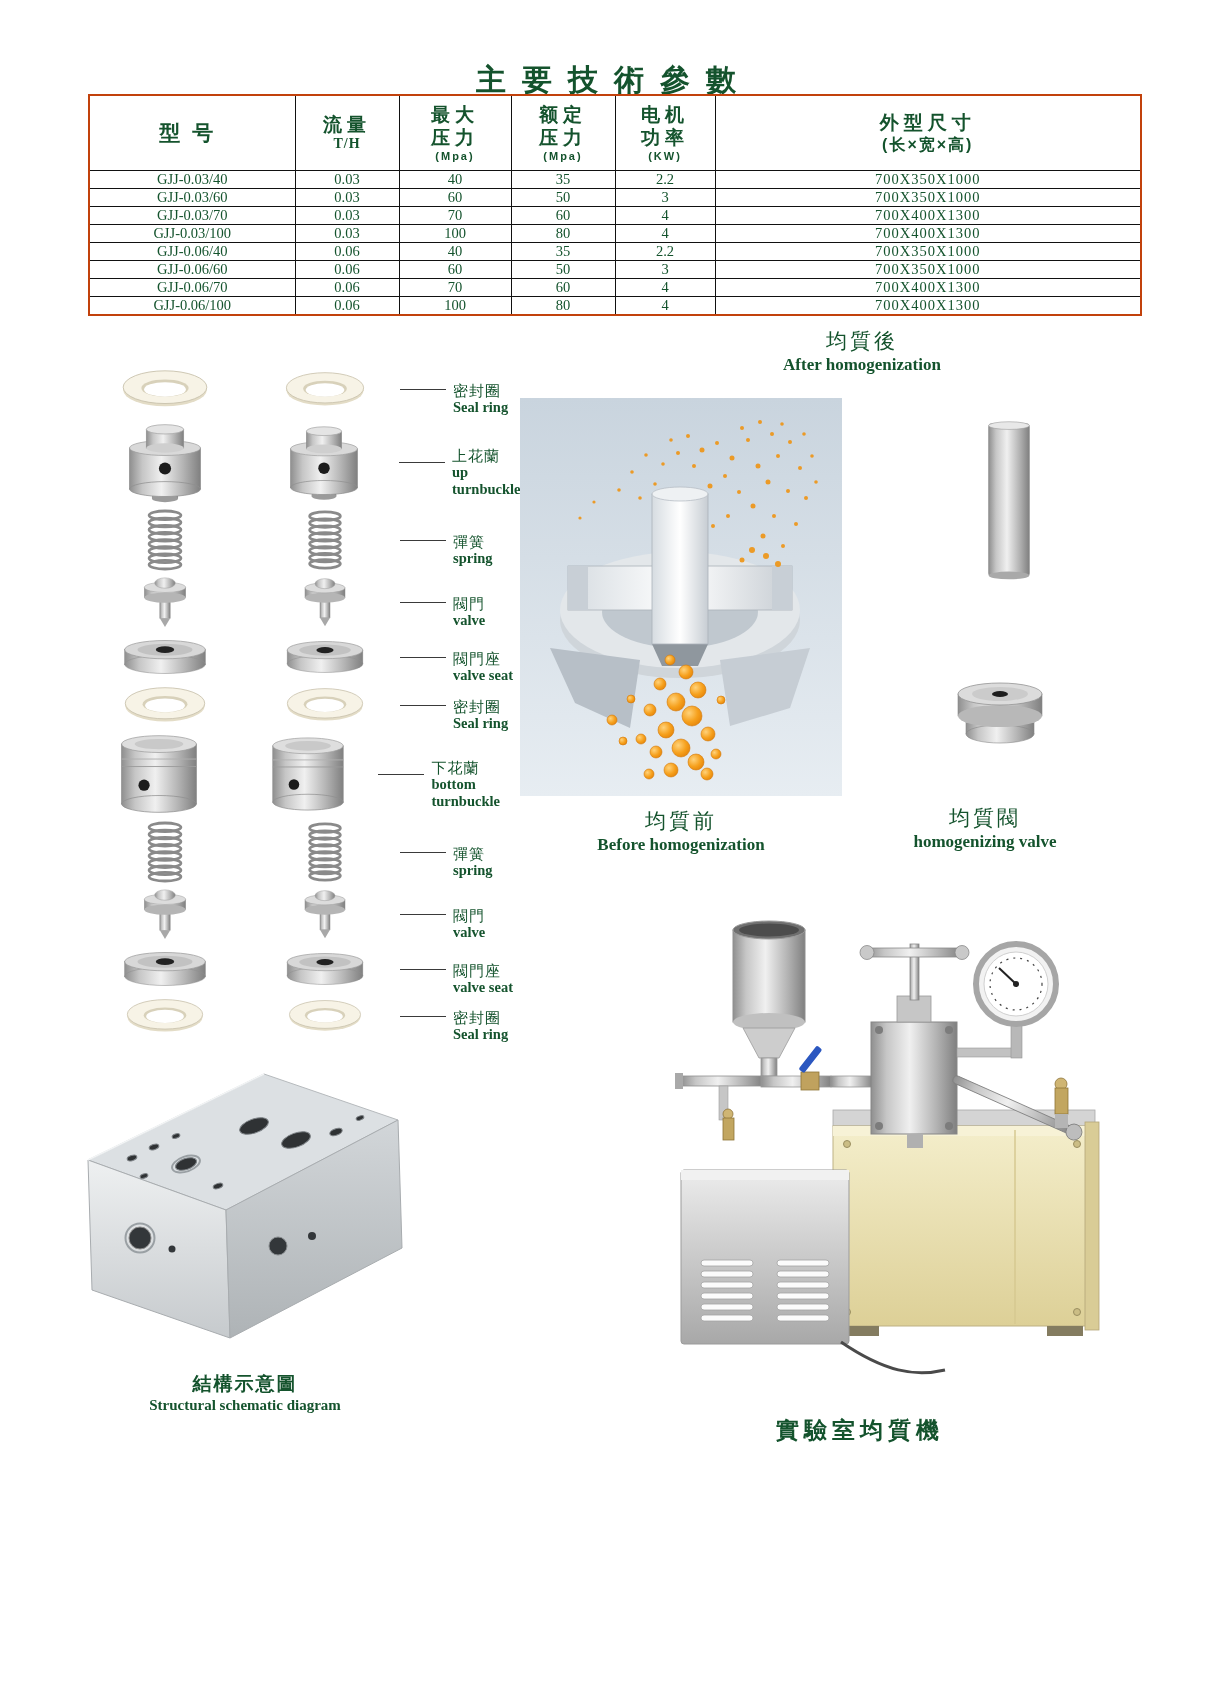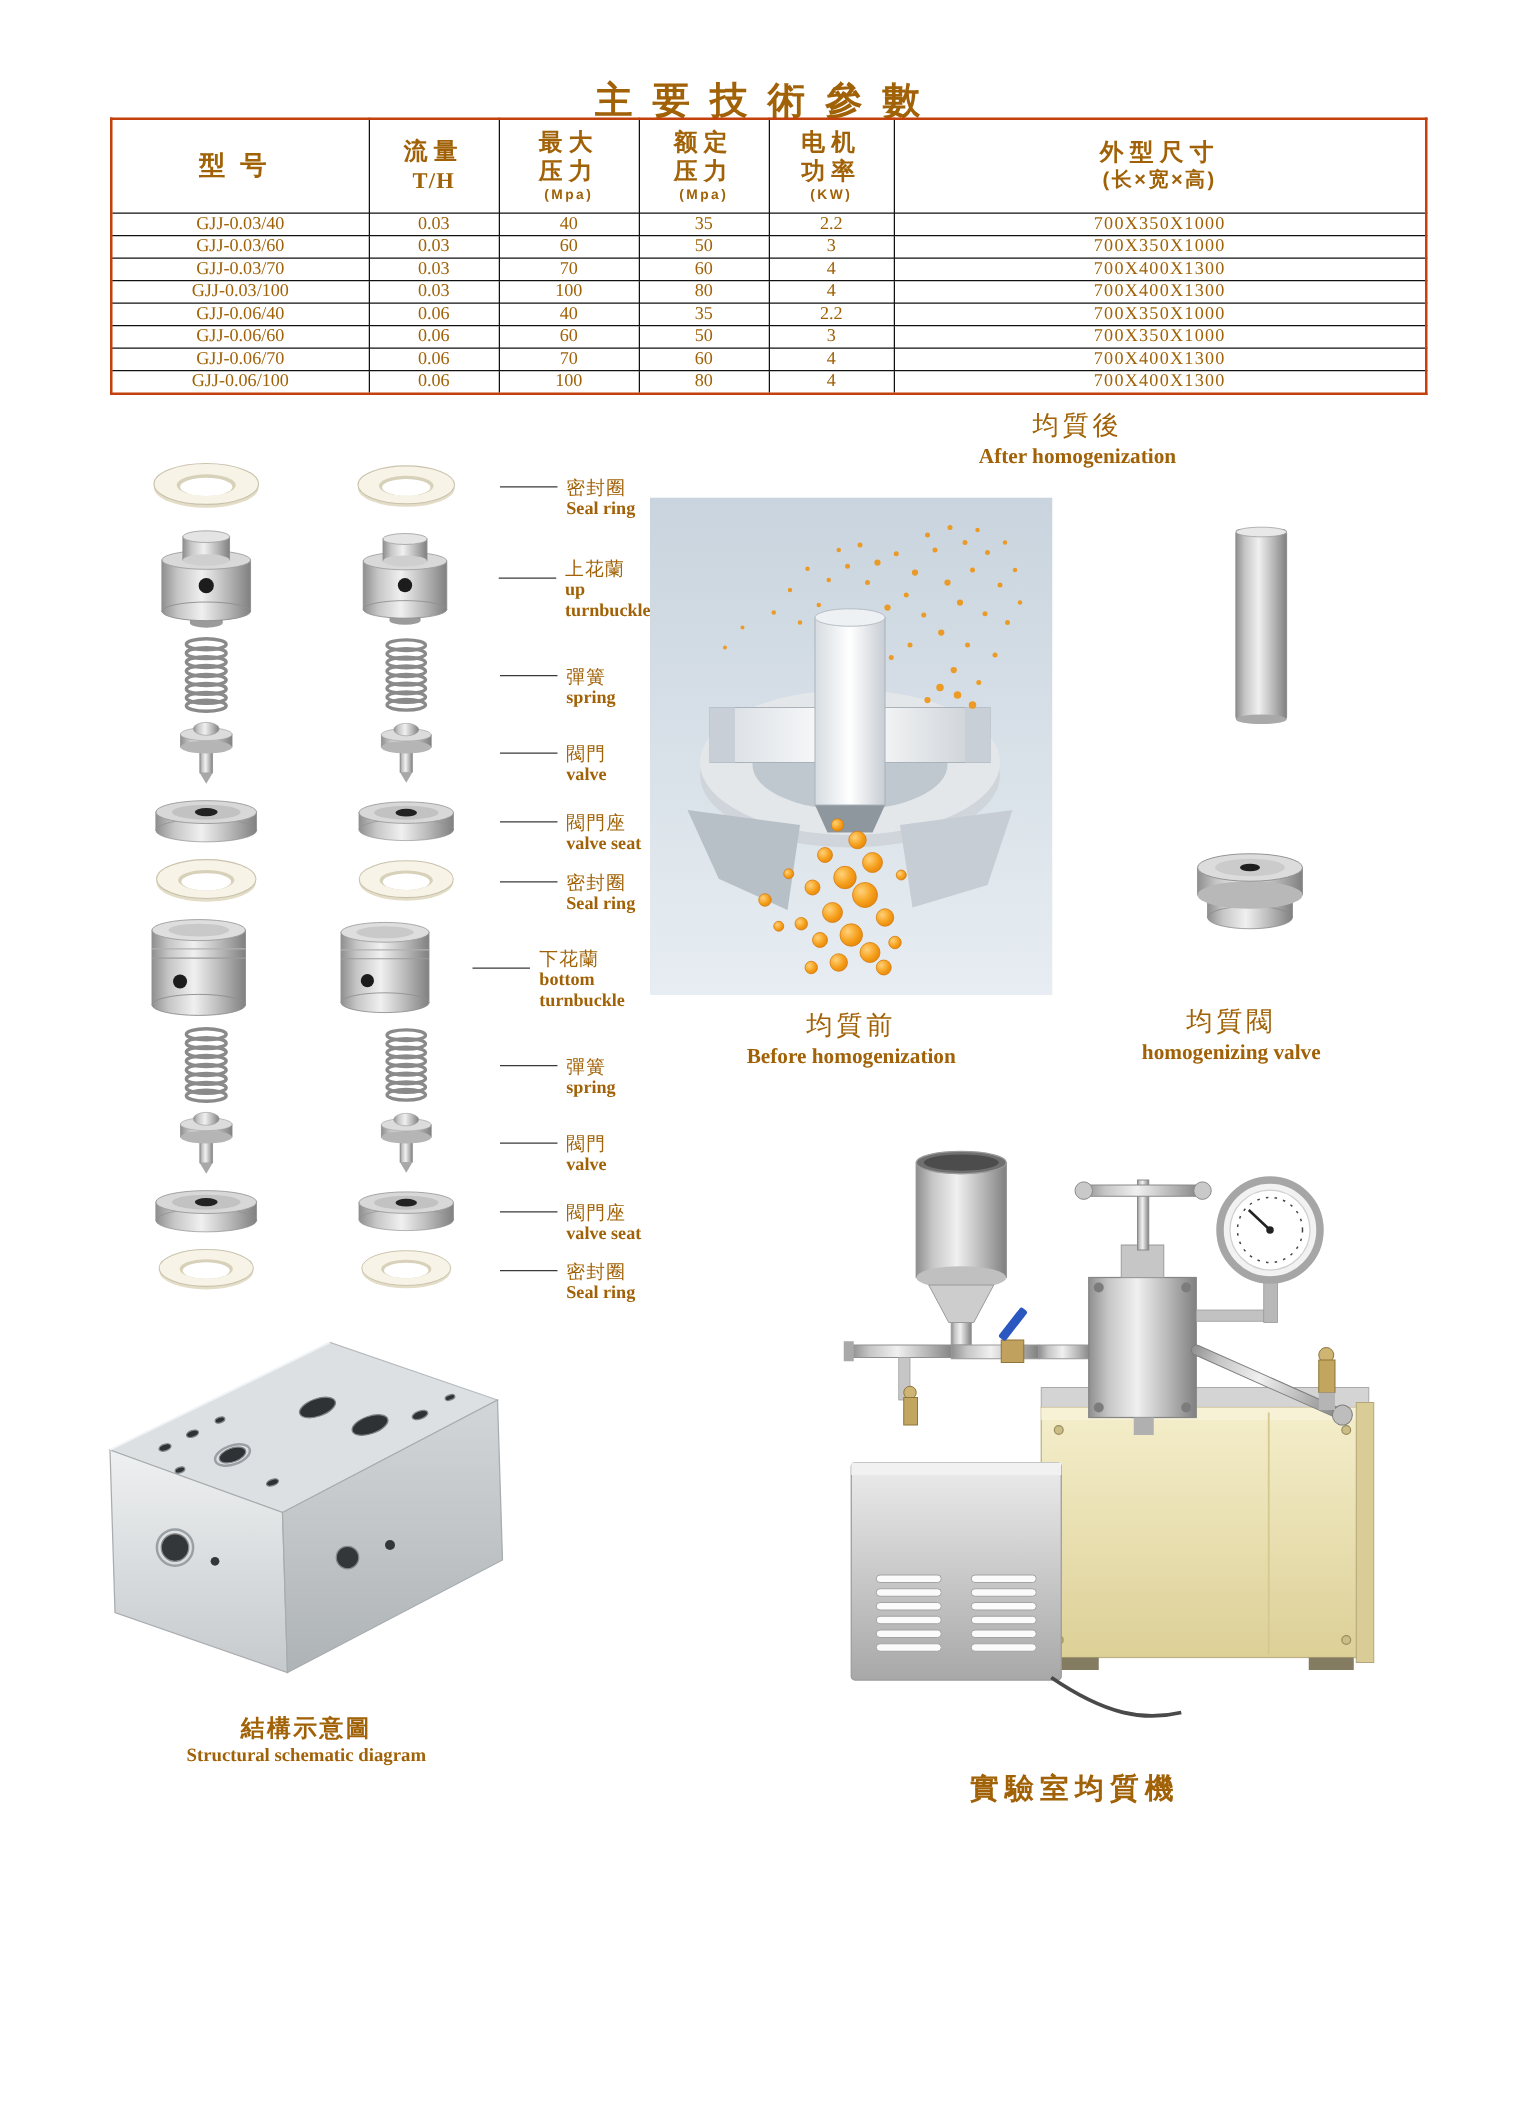--- a/index.html
+++ b/index.html
@@ -1,32 +1,32 @@
 <!DOCTYPE html>
 <html><head>
 <meta charset="utf-8">
 <style>
   html,body{margin:0;padding:0;background:#fff;}
   .page{position:relative;width:1228px;height:1683px;background:#fff;overflow:hidden;
-        font-family:"Liberation Sans",sans-serif;color:#a16207;}
+        font-family:"Liberation Sans",sans-serif;color:#14532d;}
 
   
   .title{position:absolute;top:40px;left:0;right:0;text-align:center;
          font-size:30px;font-weight:bold;letter-spacing:16px;}
 
   
   .spec-table{position:absolute;left:88px;top:94px;width:1052px;
               border-collapse:collapse;table-layout:fixed;border:2px solid #c2410c;}
   .spec-table th,.spec-table td{border:1px solid #111;padding:0;}
   .spec-table th{height:74px;vertical-align:middle;text-align:center;background:#fff;}
   .spec-table td{height:17px;text-align:center;
                  font-family:Liberation Serif, serif;font-size:14.5px;}
   .h-cn{font-size:19px;font-weight:600;letter-spacing:5px;line-height:1.2;}
   .h-model{font-size:21px;letter-spacing:12px;}
-  .h-en{font-size:18px;font-weight:600;font-family:"Liberation Serif",serif;letter-spacing:1px;}
+  .h-en{font-size:14px;font-weight:600;font-family:"Liberation Serif",serif;letter-spacing:1px;}
   .h-unit{font-size:11px;font-weight:600;letter-spacing:2px;}
   .dim-cell{letter-spacing:1px;}
 
   
   .caption{position:absolute;text-align:center;line-height:1.25;}
   .caption .cn{font-size:21px;letter-spacing:3px;}
   .caption .en{font-size:17px;font-weight:bold;font-family:"Liberation Serif",serif;}
   .caption-large .cn{font-size:23px;letter-spacing:5px;}
   .caption-large .en{font-size:20px;}
   .caption-small .cn{font-size:19px;letter-spacing:2px;}

